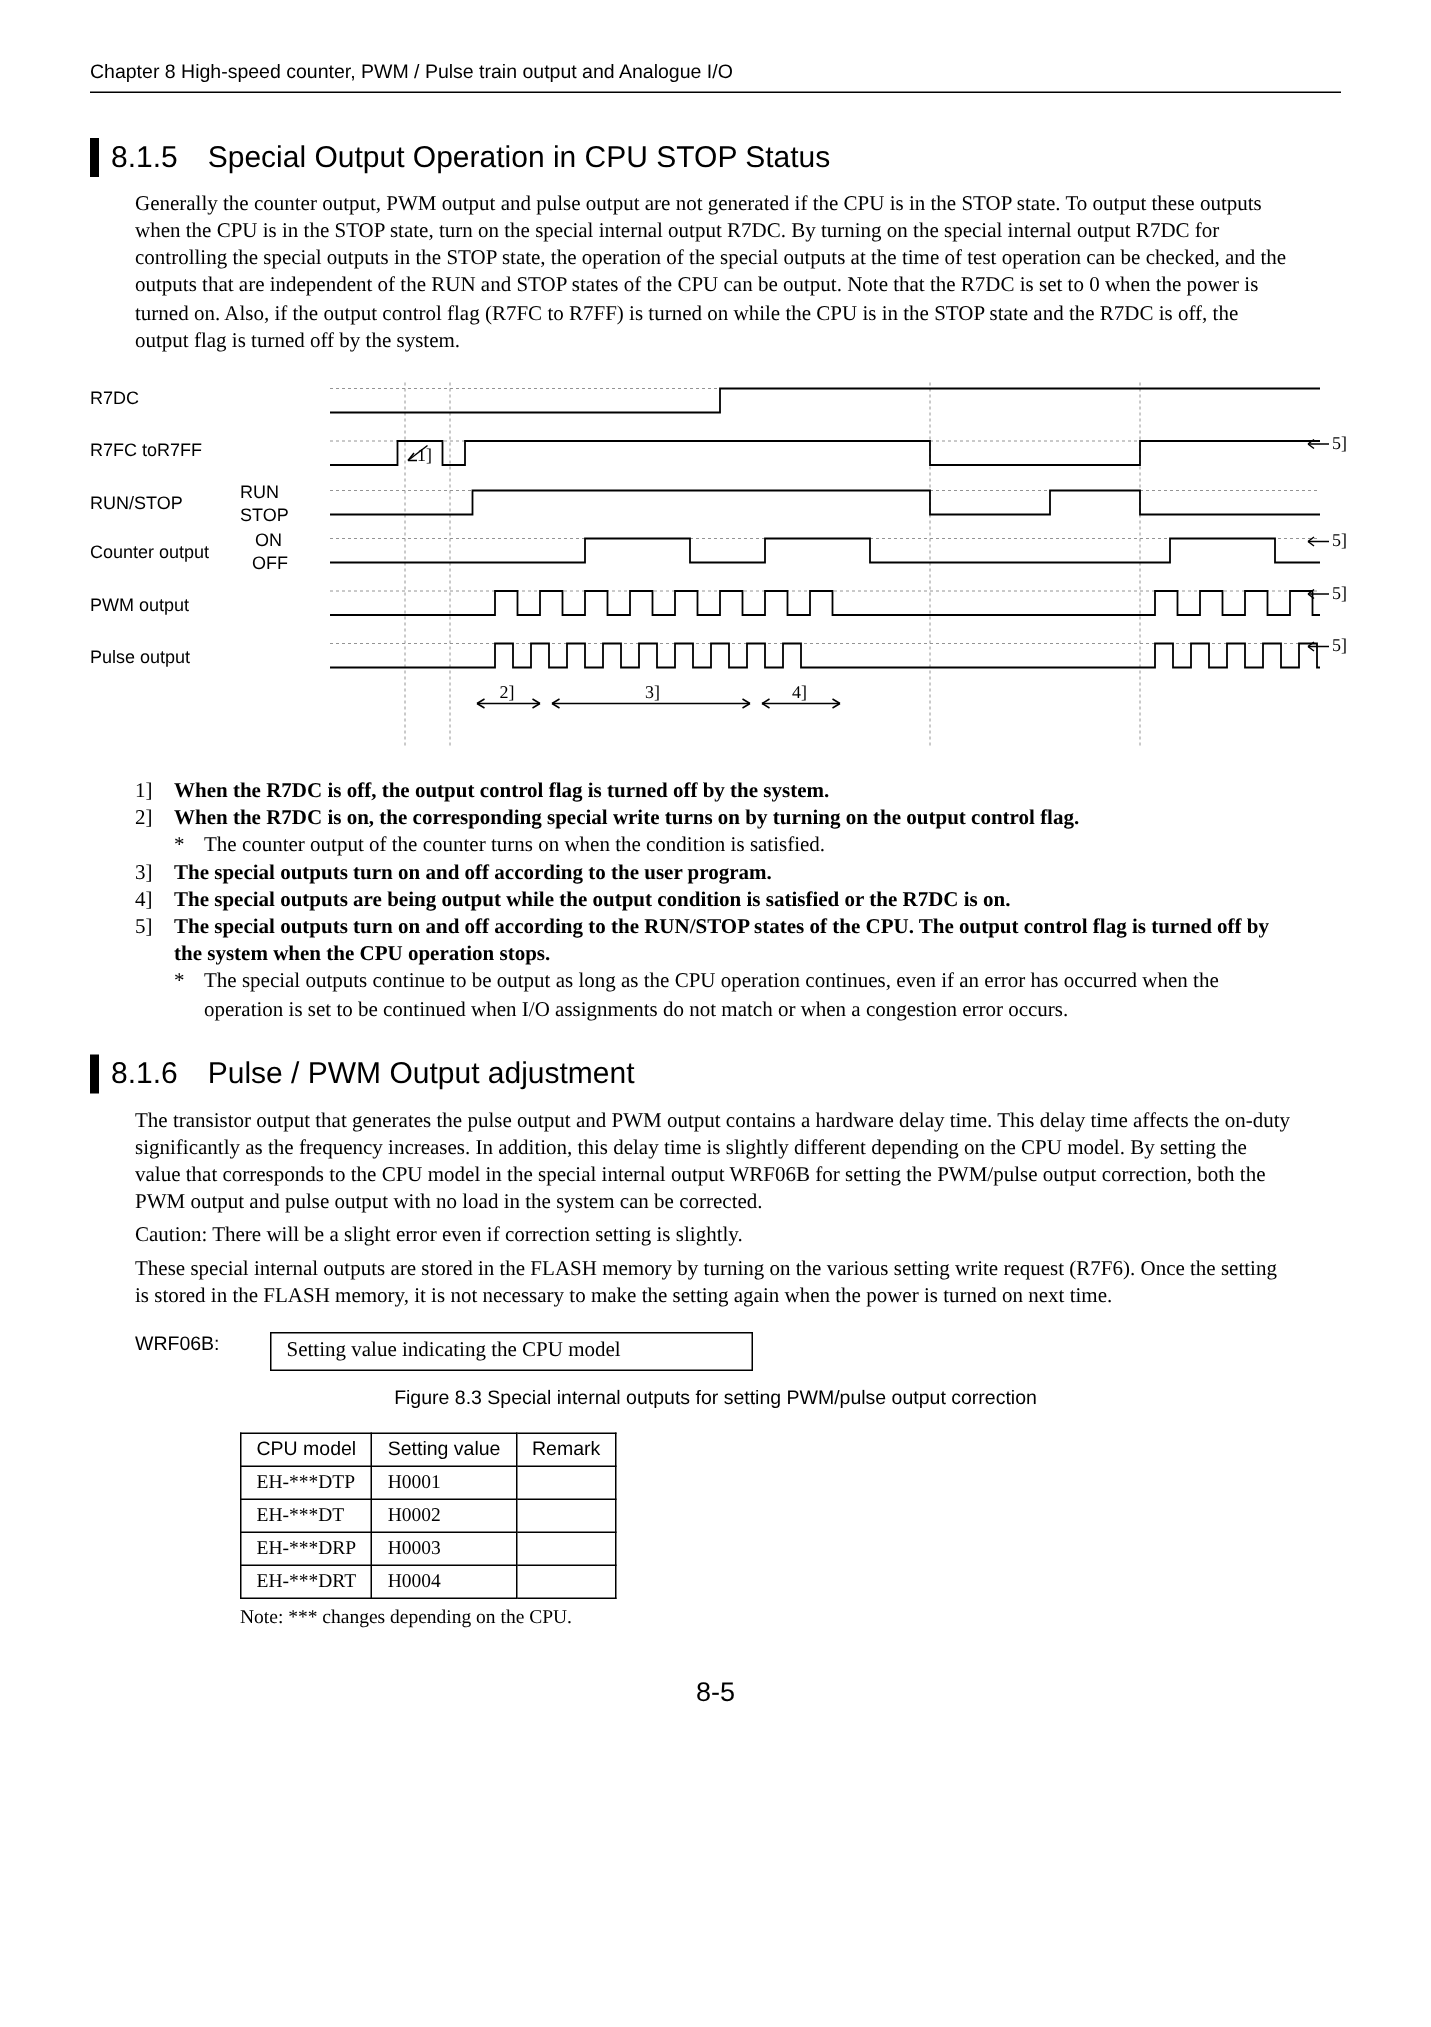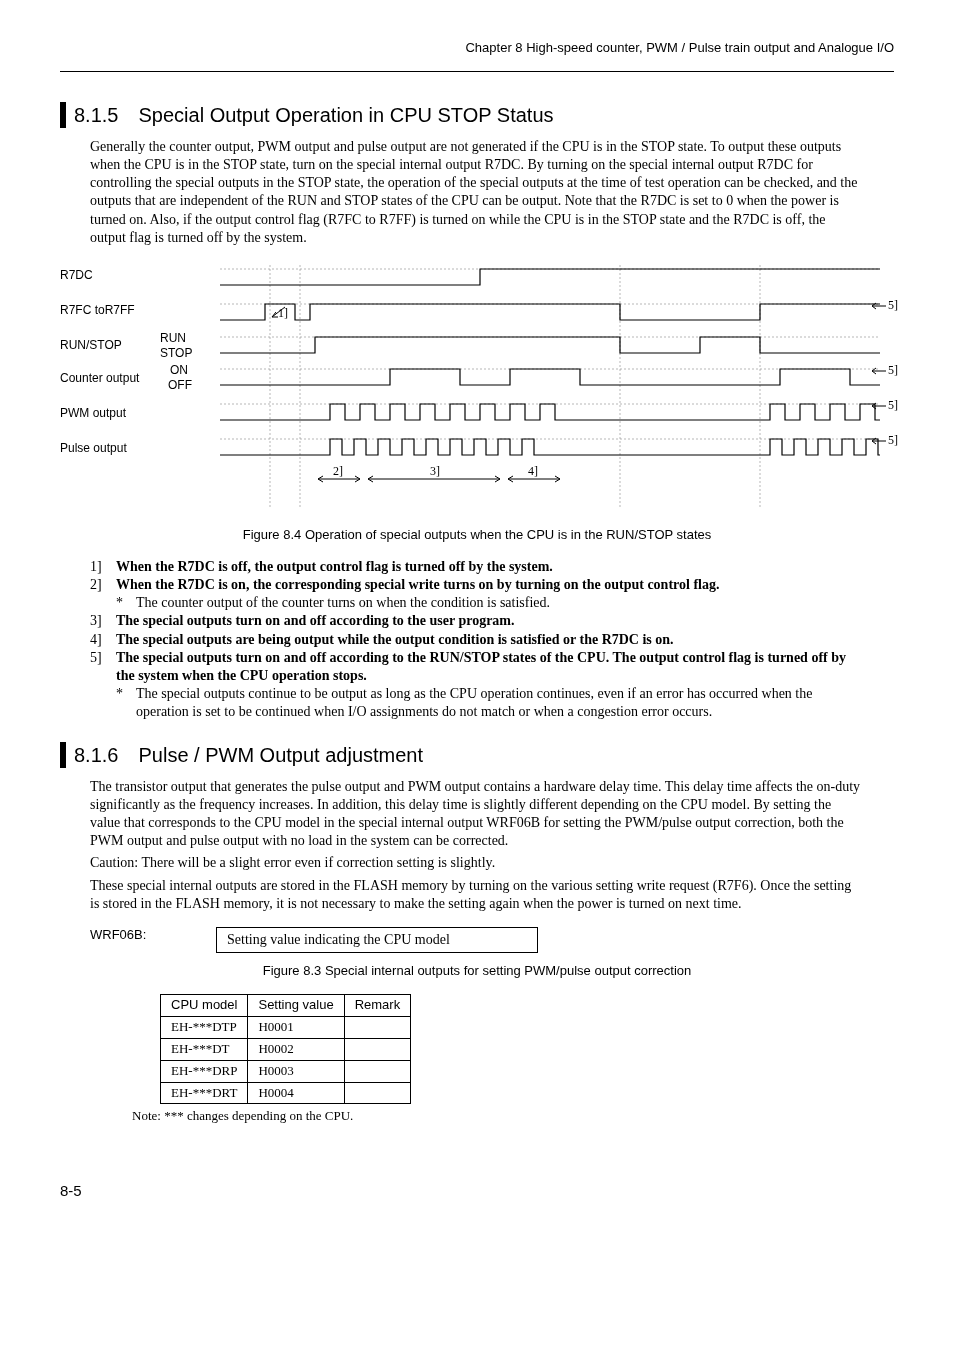--- a/index.html
+++ b/index.html
@@ -6,25 +6,25 @@
     font-family: "Times New Roman", Times, serif;
     font-size: 14px;
     color: #000;
     margin: 0;
     padding: 40px 60px;
     width: 954px;
     box-sizing: border-box;
     line-height: 1.3;
   }
   .header-line {
-    text-align: right;
+    text-align: left;
     font-family: Arial, Helvetica, sans-serif;
     font-size: 13px;
     border-bottom: 1px solid #000;
-    padding-bottom: 14px;
+    padding-bottom: 4px;
     margin-bottom: 30px;
   }
   .section-heading {
     display: flex;
     align-items: flex-end;
     margin: 20px 0 10px 0;
   }
   .section-bar {
     width: 6px;
     height: 26px;
@@ -72,43 +72,42 @@
   }
   .wrf-label {
     font-family: Arial, Helvetica, sans-serif;
     font-size: 13px;
     width: 90px;
   }
   .wrf-box {
     border: 1px solid #000;
     padding: 3px 10px;
     width: 300px;
-    margin-left: 36px;
   }
   table.cpu-table {
     border-collapse: collapse;
     margin: 8px 0 4px 100px;
     font-size: 13px;
   }
   table.cpu-table th, table.cpu-table td {
     border: 1px solid #000;
     padding: 2px 10px;
     text-align: left;
   }
   table.cpu-table th {
     font-family: Arial, Helvetica, sans-serif;
     font-weight: normal;
     text-align: left;
   }
-  .note-text { margin-left: 72px; font-size: 13px; }
+  .note-text { margin-left: 100px; font-size: 13px; }
   .page-num {
-    text-align: left;
-    font-family: Arial, Helvetica, sans-serif;
-    font-size: 15px;
-    margin-top: 56px;
+    text-align: center;
+    font-family: Arial, Helvetica, sans-serif;
+    font-size: 18px;
+    margin-top: 31px;
   }
 </style>
 </head>
 <body>
 
 <div class="header-line">Chapter 8  High-speed counter, PWM / Pulse train output and Analogue I/O</div>
 
 <div class="section-heading">
   <div class="section-bar"></div>
   <span class="section-num">8.1.5</span>
@@ -189,21 +188,20 @@
     <path class="arrow" d="M308 220 H440"></path>
         <path class="arrow" d="M308 220 l5 -3 M308 220 l5 3"></path>
         <path class="arrow" d="M440 220 l-5 -3 M440 220 l-5 3"></path>
     <text class="tlbl" x="370" y="216">3]</text>
     <path class="arrow" d="M448 220 H500"></path>
         <path class="arrow" d="M448 220 l5 -3 M448 220 l5 3"></path>
         <path class="arrow" d="M500 220 l-5 -3 M500 220 l-5 3"></path>
     <text class="tlbl" x="468" y="216">4]</text>
   </g>
 </svg>
-<div class="figure-caption">Figure 8.4 Operation of special outputs when the CPU is in the RUN/STOP states</div>
 </div>
 
 <div class="list-block">
   <div class="list-row">
       <div class="list-marker">1]</div>
       <div class="list-content">When the R7DC is off, the output control flag is turned off by the system.</div>
     </div>
   <div class="list-row">
       <div class="list-marker">2]</div>
       <div class="list-content">When the R7DC is on, the corresponding special write turns on by turning on the output control flag.</div>

